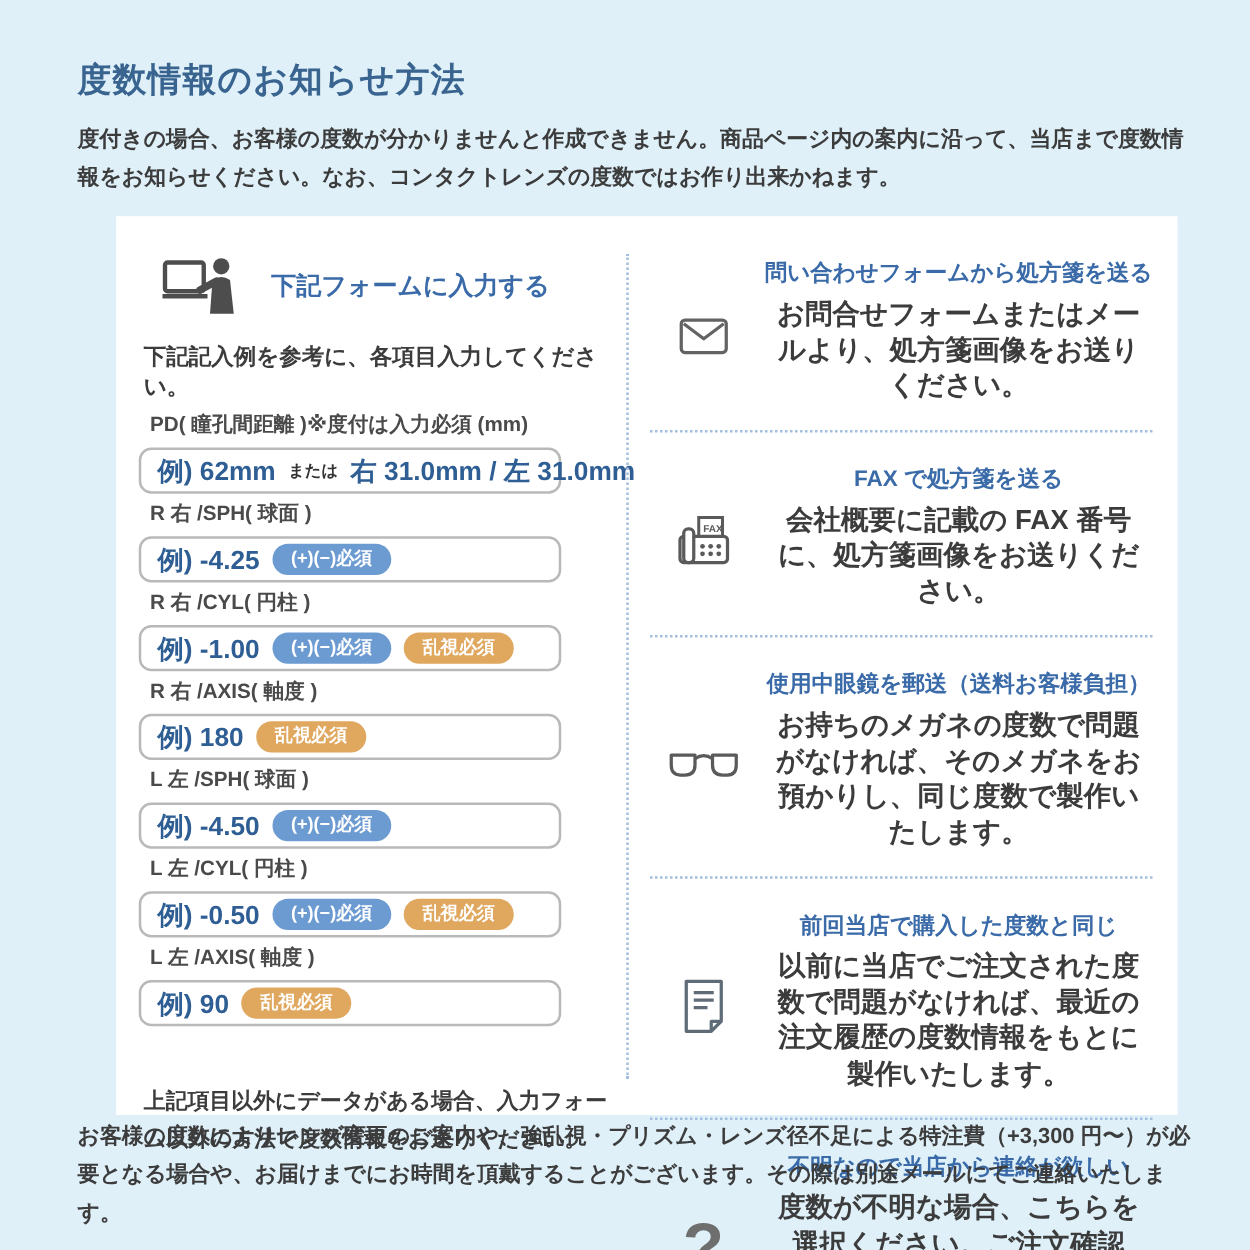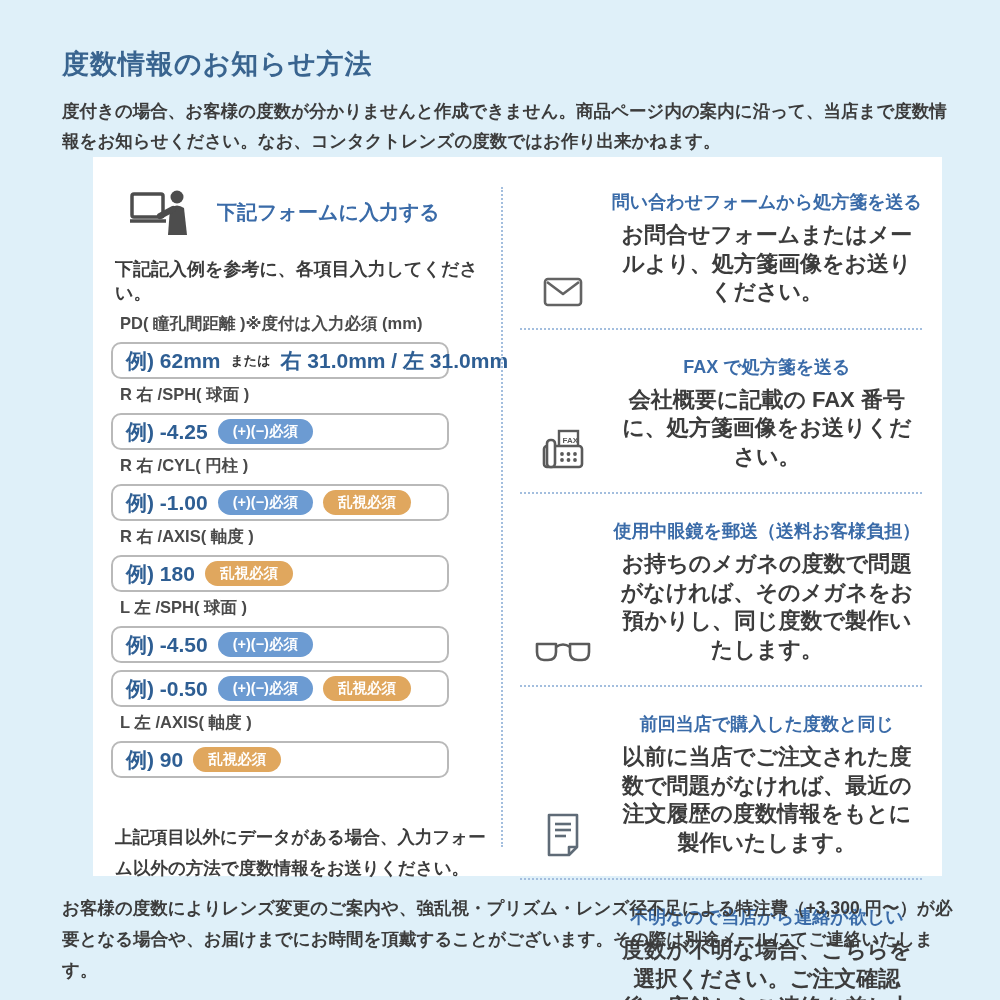--- a/index.html
+++ b/index.html
@@ -14,21 +14,21 @@
   .page-title {
     position:absolute; left:62px; top:46px;
     font-size:27px; font-weight:bold; color:#39648f;
     letter-spacing:1px;
   }
   .intro {
     position:absolute; left:62px; top:96px; width:895px;
     font-size:17.5px; line-height:30px; font-weight:600; color:#3c3c3c;
   }
   .card {
-    position:absolute; left:93px; top:157px; width:849px; height:719px;
+    position:absolute; left:93px; top:173px; width:849px; height:719px;
     background:#ffffff; display:flex;
   }
   .left-col { width:408px; padding:22px 0 0 18px; position:relative; }
   .right-col { flex:1; position:relative; padding:8px 14px 0 20px; }
   .v-divider {
     position:absolute; left:408px; top:30px; height:660px; width:0;
     border-left:2px dotted #a3bede;
   }
   
   .form-header { display:flex; align-items:center; margin:8px 0 0 18px; }
@@ -49,21 +49,21 @@
   .badge {
     border-radius:999px; color:#fff; font-weight:bold; font-size:14.5px;
     padding:5px 15px; white-space:nowrap; line-height:1;
   }
   .badge-sign { background:#6c9bd2; }
   .badge-astig { background:#e0a75e; }
   .form-note { margin:44px 0 0 4px; width:382px; font-size:17.5px; line-height:31px; font-weight:600; }
   
   .method { display:flex; margin:0 6px 0 2px; padding:25px 0 21px 12px; }
   .method + .method { border-top:2px dotted #a3bede; }
-  .method-icon { width:62px; flex:none; display:flex; justify-content:center; align-items:flex-end; padding-top:9px; }
+  .method-icon { width:62px; flex:none; display:flex; justify-content:center; align-items:center; padding-top:9px; }
   .method-text { flex:1; padding-left:18px;text-align:center; }
   .method-heading { font-size:18px; font-weight:bold; color:#3a6ba8; white-space:nowrap; }
   .method-body { margin-top:7px; font-size:22px; line-height:28.5px; font-weight:600; color:#3c3c3c; }
   .question-glyph { font-size:54px; font-weight:bold; color:#6e6e6e; line-height:1; font-family:"Liberation Sans","DejaVu Sans",sans-serif; }
   .footer {
     position:absolute; left:62px; top:893px; width:900px;
     font-size:17.5px; line-height:31px; font-weight:600; color:#3c3c3c;
   }
 </style>
 </head>
@@ -124,20 +124,21 @@
 
   <div class="form-row">
     <div class="form-label">L 左 /SPH( 球面 )</div>
     <div class="form-box">
             <span class="part-blue">例) -4.50</span>
             <span class="badge badge-sign">(+)(−)必須</span>
           </div>
   </div>
 
   <div class="form-row">
+    <div class="form-label">L 左 /CYL( 円柱 )</div>
     <div class="form-box">
             <span class="part-blue">例) -0.50</span>
             <span class="badge badge-sign">(+)(−)必須</span>
             <span class="badge badge-astig">乱視必須</span>
           </div>
   </div>
 
   <div class="form-row">
     <div class="form-label">L 左 /AXIS( 軸度 )</div>
     <div class="form-box">

